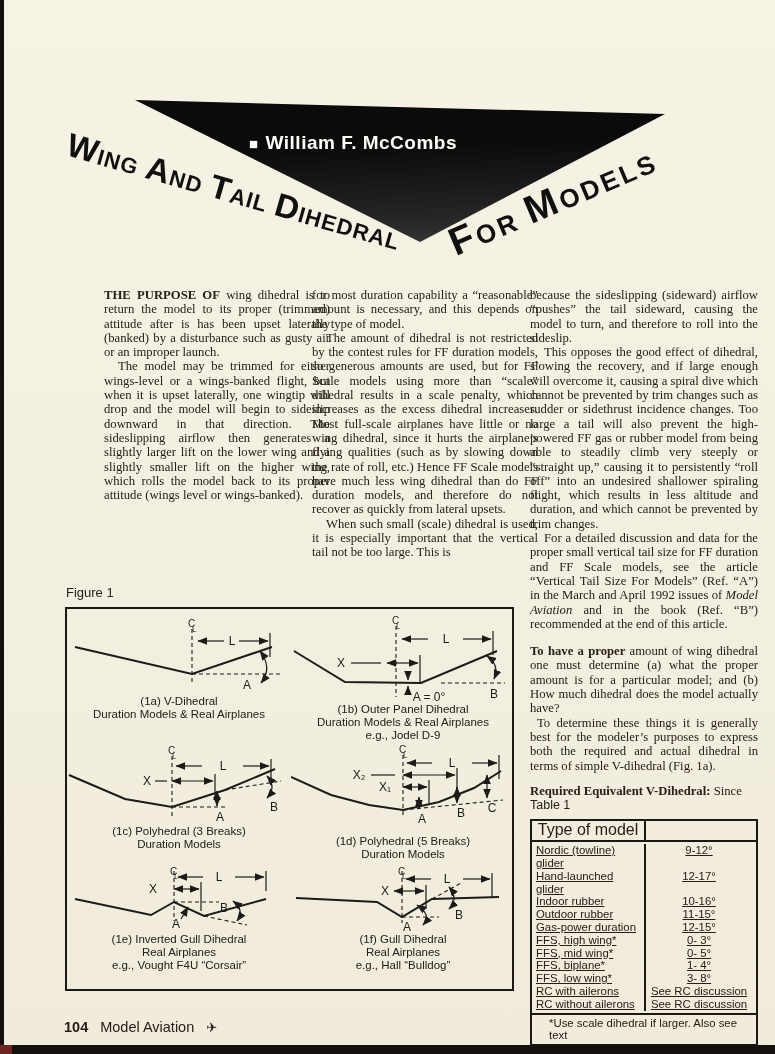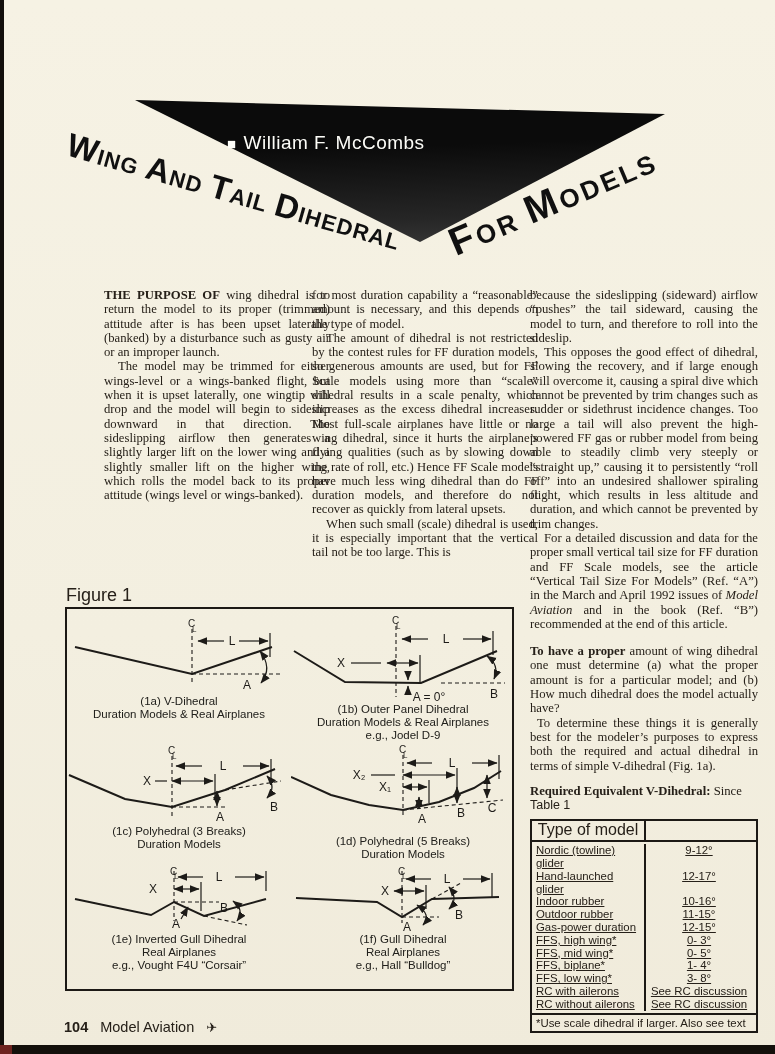--- a/index.html
+++ b/index.html
@@ -11,22 +11,22 @@
   
   .edge-left   { position:absolute; left:0; top:0; width:4px; height:1054px; background:#120f0c; }
   .edge-bottom { position:absolute; left:0; top:1045px; width:775px; height:9px; background:#14100b; }
   .edge-bottom-red { position:absolute; left:0; top:1045px; width:12px; height:9px; background:#6e2420; }
 
   
   .banner { position:absolute; left:60px; top:90px; width:660px; height:205px; }
   .tri { position:absolute; left:0; top:0; width:660px; height:205px;
          background:linear-gradient(178deg,#0b0b0b 30%, #262626 62%, #575757 100%);
          clip-path:polygon(75px 10px, 605px 24px, 360px 152px); }
-  .author { position:absolute; left:167px; top:42px; width:270px; 
-            font-family:"Liberation Sans", sans-serif; font-weight:normal; font-size:19px;
+  .author { position:absolute; left:158px; top:42px; width:270px; text-align:center;
+            font-family:"Liberation Sans", sans-serif; font-weight:bold; font-size:19px;
             color:#fdfdf8; letter-spacing:0.5px; white-space:nowrap; }
   .author .sq { font-size:15px; margin-right:7px; }
   .strip { position:absolute; white-space:nowrap; color:#101010;
            font-family:"Liberation Sans", sans-serif; font-weight:bold; }
   .strip-left  { left:13px; top:36px; transform:rotate(16deg); transform-origin:0 0;
                  font-size:22px; letter-spacing:1px; }
   .strip-left .tword { margin-right:8px; }
   .strip-right { left:382px; top:134px; transform:rotate(-23deg); transform-origin:0 0;
                  font-size:26px; letter-spacing:3px; }
   .strip-right .tword { margin-right:10px; }
@@ -44,21 +44,21 @@
   .ind-sm { text-indent:7px; }
   .lead { font-weight:bold; }
   .ital { font-style:italic; }
   .gap-top { margin-top:13px !important; }
   .gap-top-sm { margin-top:11px !important; }
   .tbl-label { margin-top:14px; font-family:"Liberation Sans", sans-serif; font-size:12.5px;
                text-align:left; }
 
   
   .fig-label { position:absolute; left:66px; top:585px; font-family:"Liberation Sans", sans-serif;
-               font-size:18px; }
+               font-size:13px; }
   .fig-box { position:absolute; left:65px; top:607px; width:449px; height:384px;
              border:2px solid #1c1915; box-sizing:border-box;
              display:grid; grid-template-columns:1fr 1fr; grid-template-rows:132px 124px auto; }
   .fig-cell { text-align:center; padding-top:2px; }
   .fig-cell svg { display:block; margin:0 auto; }
   .cap { font-family:"Liberation Sans", sans-serif; font-size:11.5px; line-height:12.8px;
          color:#21201c; }
   .slbl { font-family:"Liberation Sans", sans-serif; font-size:12px; fill:#1d1b18; }
   .scl  { font-family:"Liberation Sans", sans-serif; font-size:10px; fill:#1d1b18; }
   .scl2 { font-family:"Liberation Sans", sans-serif; font-size:8px;  fill:#1d1b18; }
@@ -70,21 +70,21 @@
   .t1 { border:2px solid #1c1915; margin-top:7px; font-family:"Liberation Sans", sans-serif;
         font-size:11.4px; line-height:12.8px; background:transparent; }
   .t1-head { display:flex; border-bottom:2px solid #1c1915; font-size:16px; }
   .t1-head div { padding:3px 2px; text-align:center; }
   .t1-h1 { width:108px; border-right:2px solid #1c1915; }
   .t1-h2 { flex:1; }
   .t1-row { display:flex; }
   .t1-row .c1 { width:108px; border-right:2px solid #1c1915; padding-left:4px; text-align:left; }
   .t1-row .c2 { flex:1; text-align:center; }
   .t1-body { padding:2px 4px 2px 0;text-decoration:underline; }
-  .t1-foot { border-top:2px solid #1c1915; padding:2px 4px; text-align:left; }
+  .t1-foot { border-top:2px solid #1c1915; padding:2px 17px; text-align:left; }
 
   
   .footer { position:absolute; left:64px; top:1019px; font-family:"Liberation Sans", sans-serif;
             font-size:14.5px; display:flex; align-items:center; gap:12px; }
   .footer .pnum { font-weight:bold; }
   .footer .plane { font-size:13px; }
 </style>
 </head>
 <body>
 

